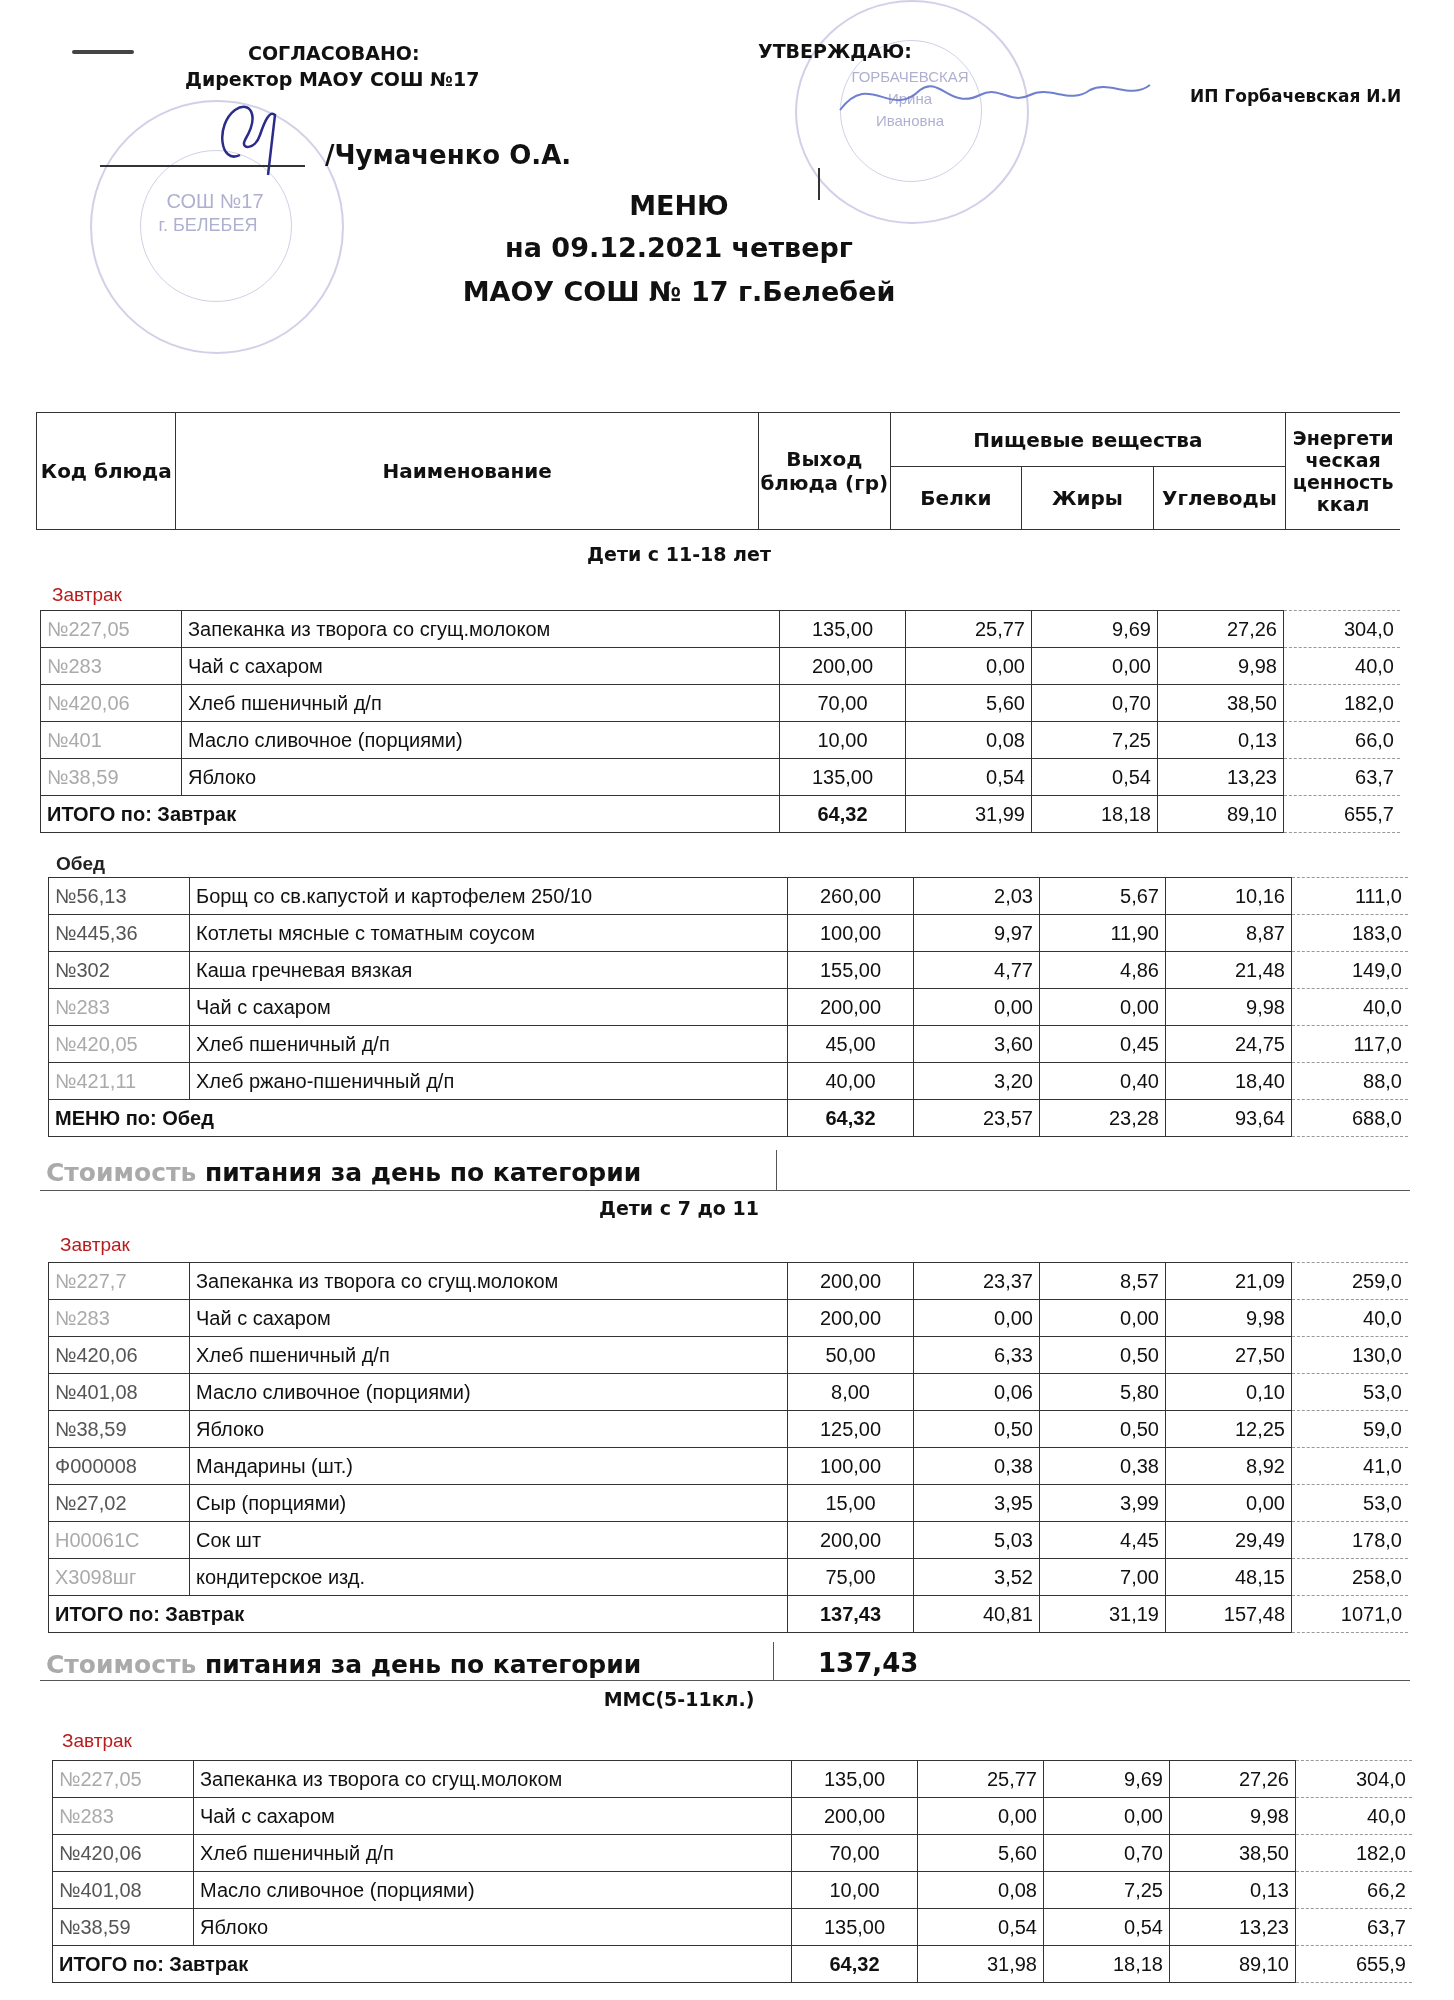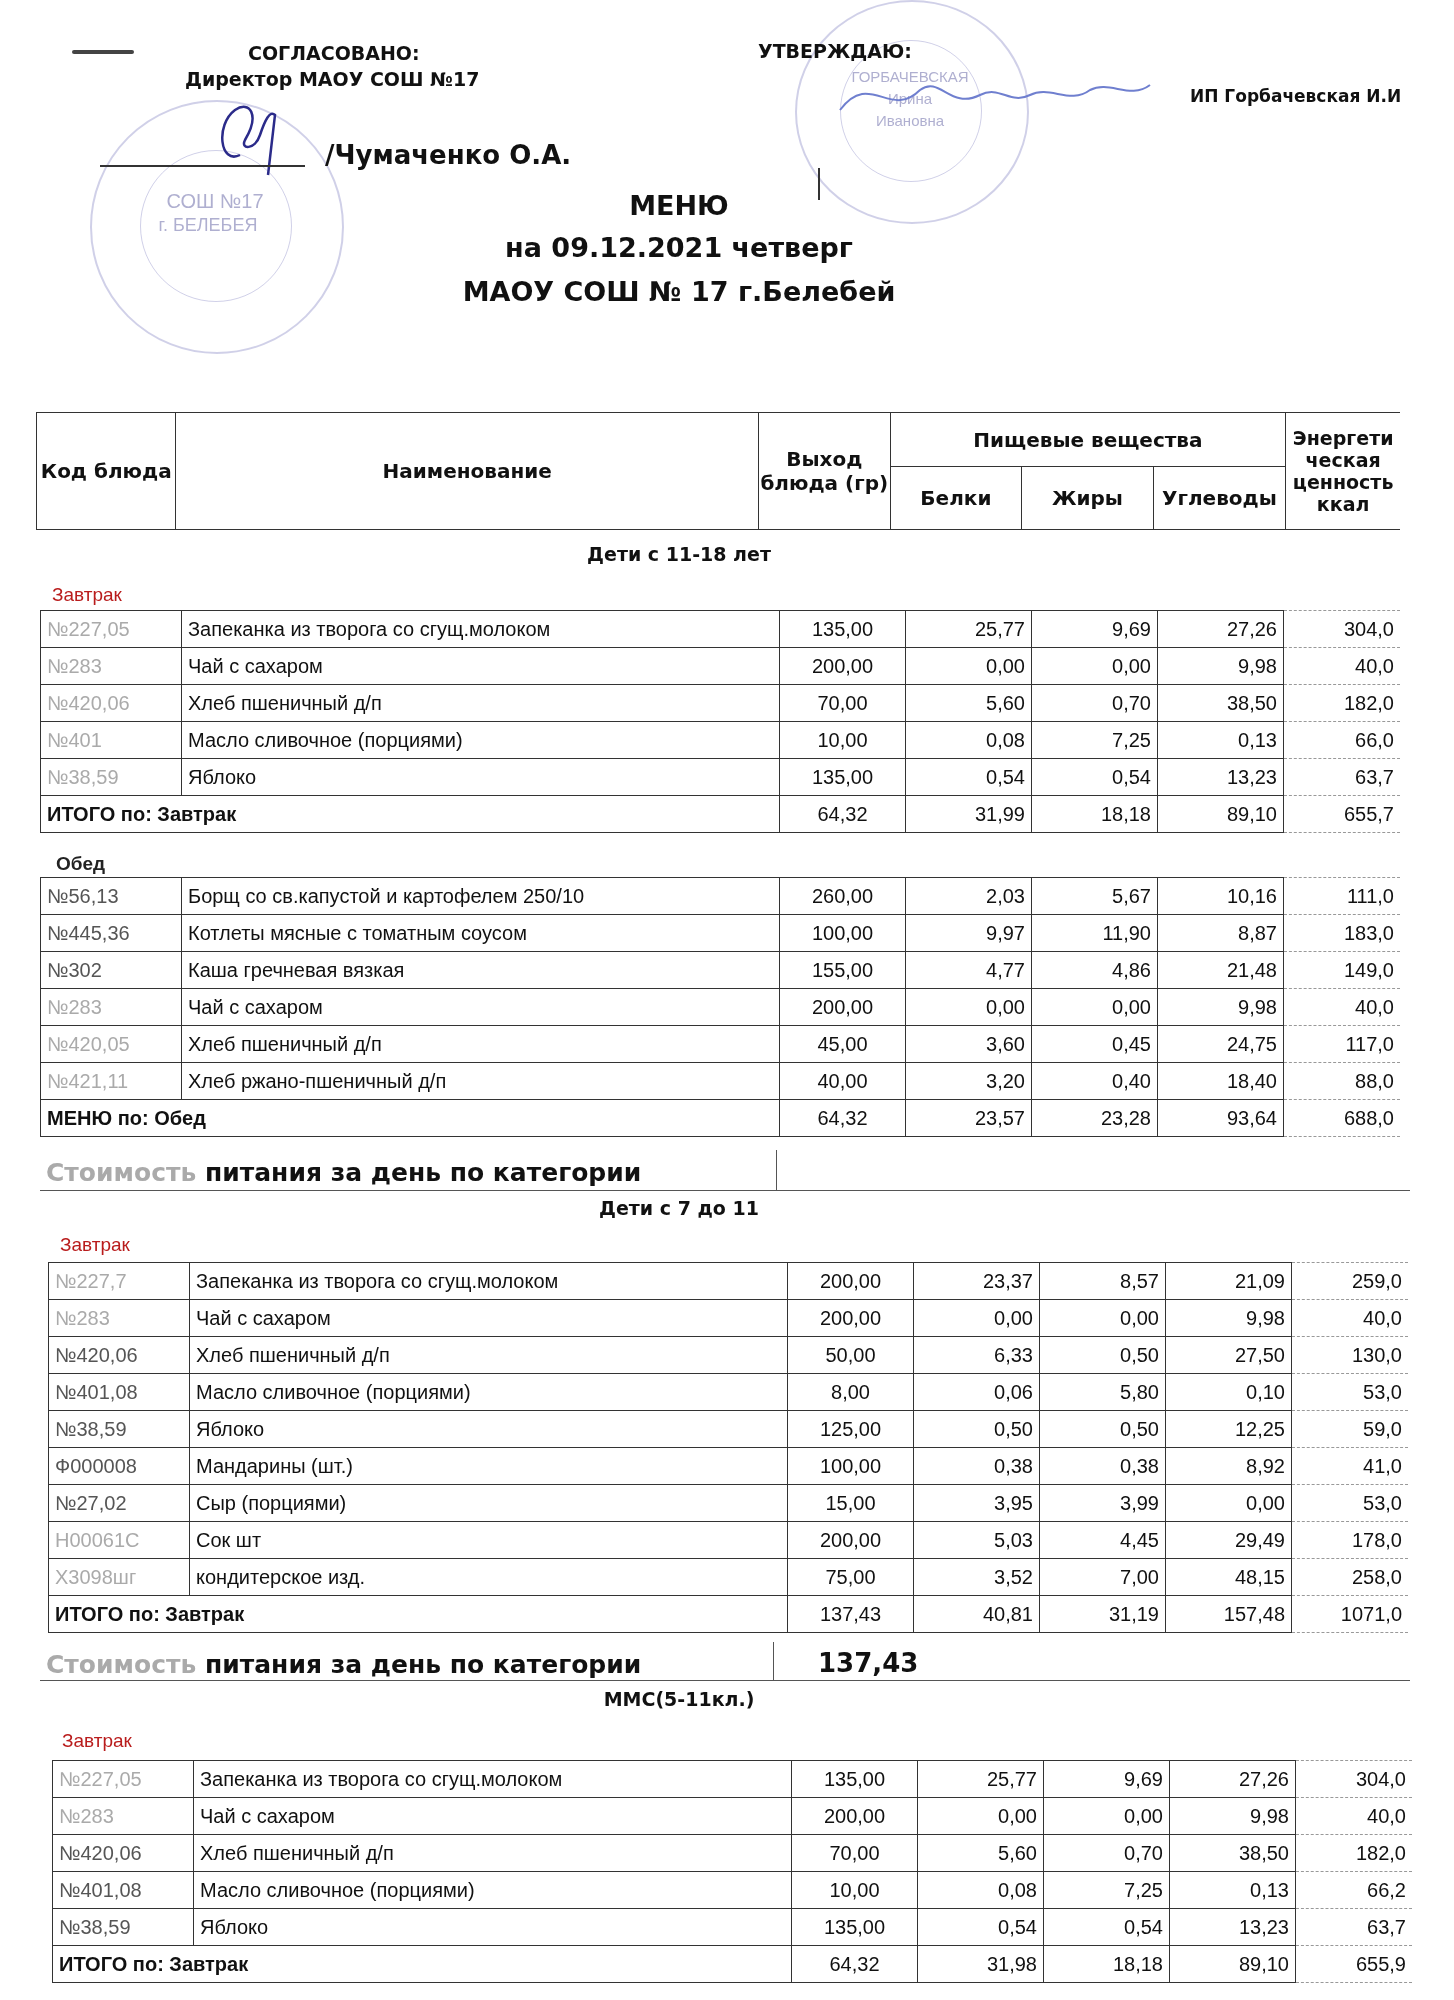--- a/index.html
+++ b/index.html
@@ -20,21 +20,21 @@
   .rowtbl td.code.faint { color:#aaa; }
   .rowtbl td.name { width:585px; }
   .rowtbl td.num { text-align:right; }
   .rowtbl td.c-out { width:113px; text-align:center; }
   .rowtbl td.c-b { width:113px; }
   .rowtbl td.c-f { width:113px; }
   .rowtbl td.c-u { width:113px; }
   .rowtbl td.c-k { width:104px; border-right:none; border-top-style:dashed; border-bottom-style:dashed; border-top-color:#999; border-bottom-color:#999; }
   .rowtbl tr.total td { font-weight:normal; }
   .rowtbl tr.total td.lbl { font-weight:bold; }
-  .rowtbl tr.total td.bold { font-weight:normal; }
+  .rowtbl tr.total td.bold { font-weight:bold; }
   .section { position:absolute; left:0; width:1454px; text-align:center; font-weight:bold; font-size:19px; font-family:"DejaVu Sans", sans-serif; }
   .meal { position:absolute; font-size:19px; font-family:"Liberation Sans", sans-serif; }
   .meal.faint { color:#b91c1c; }
   .meal.bold { font-weight:bold; color:#222; }
   .cost { position:absolute; left:46px; font-weight:bold; font-size:25px; font-family:"DejaVu Sans", sans-serif; }
   .cost .faint { color:#aaa; }
   .costval { position:absolute; font-weight:bold; font-size:26px; font-family:"DejaVu Sans", sans-serif; }
   .hline { position:absolute; height:0; border-top:1.5px solid #555; }
   .vline { position:absolute; width:0; border-left:1.5px solid #555; }
 </style>
@@ -149,21 +149,21 @@
         <td class="c-out bold">64,32</td>
         <td class="c-b num">31,99</td>
         <td class="c-f num">18,18</td>
         <td class="c-u num">89,10</td>
         <td class="c-k num">655,7</td>
       </tr>
     </tbody>
 </table>
 
 <div class="meal bold" style="left:56px;top:853px;">Обед</div>
-<table class="rowtbl" style="left:40px;top:877px;">
+<table class="rowtbl" style="left:48px;top:877px;">
   <tbody>
       <tr>
         <td class="code">№56,13</td>
         <td class="name">Борщ со св.капустой и картофелем   250/10</td>
         <td class="c-out">260,00</td>
         <td class="c-b num">2,03</td>
         <td class="c-f num">5,67</td>
         <td class="c-u num">10,16</td>
         <td class="c-k num">111,0</td>
       </tr>

